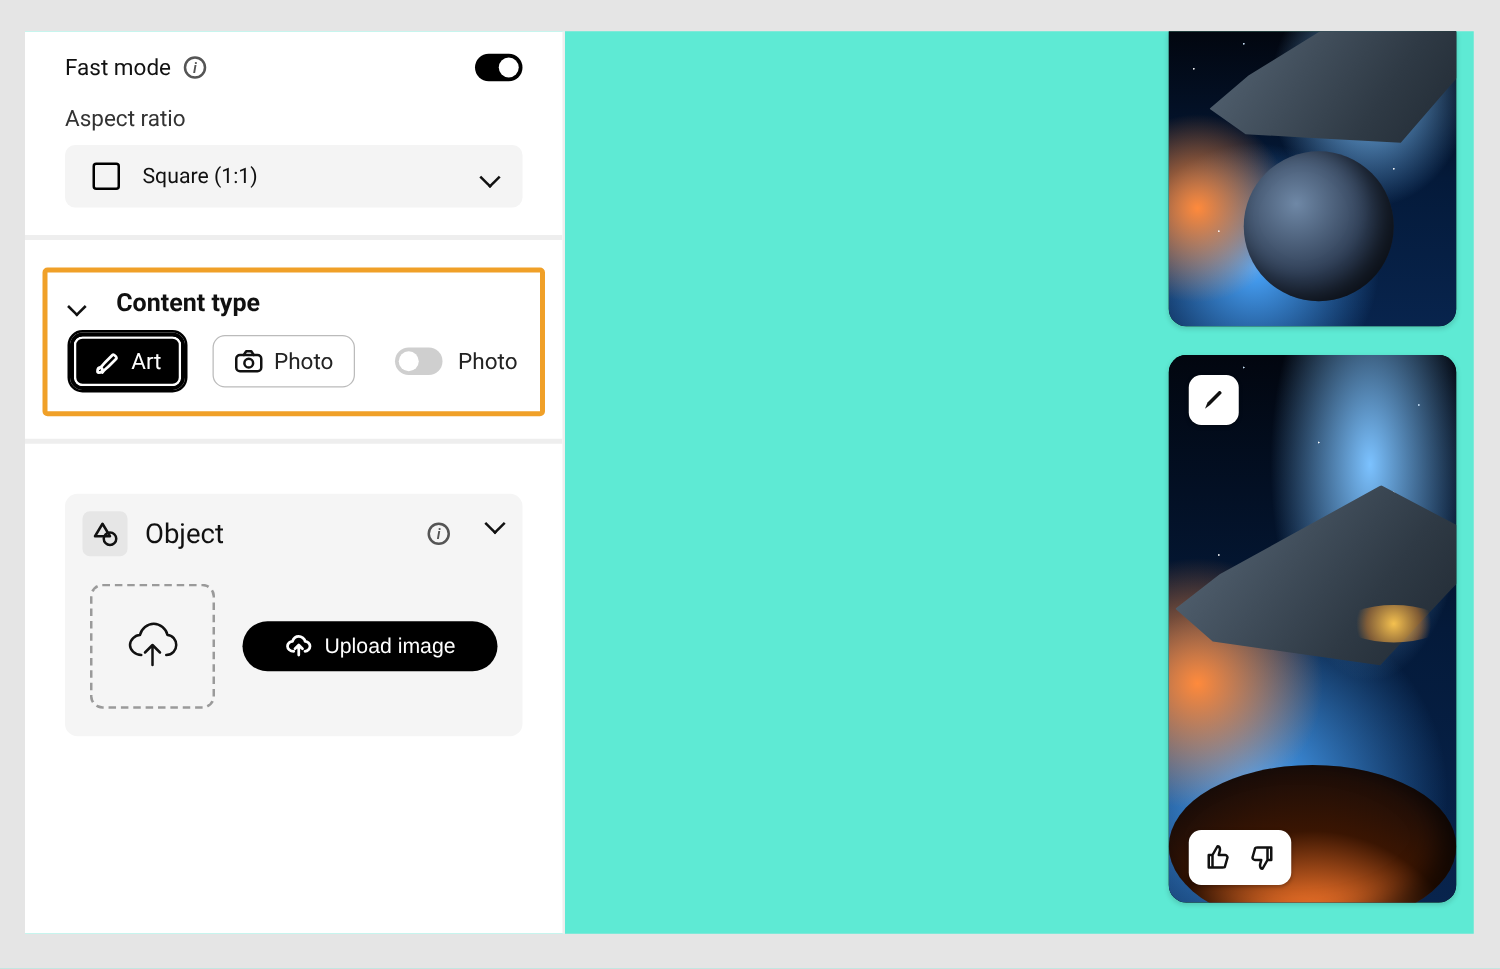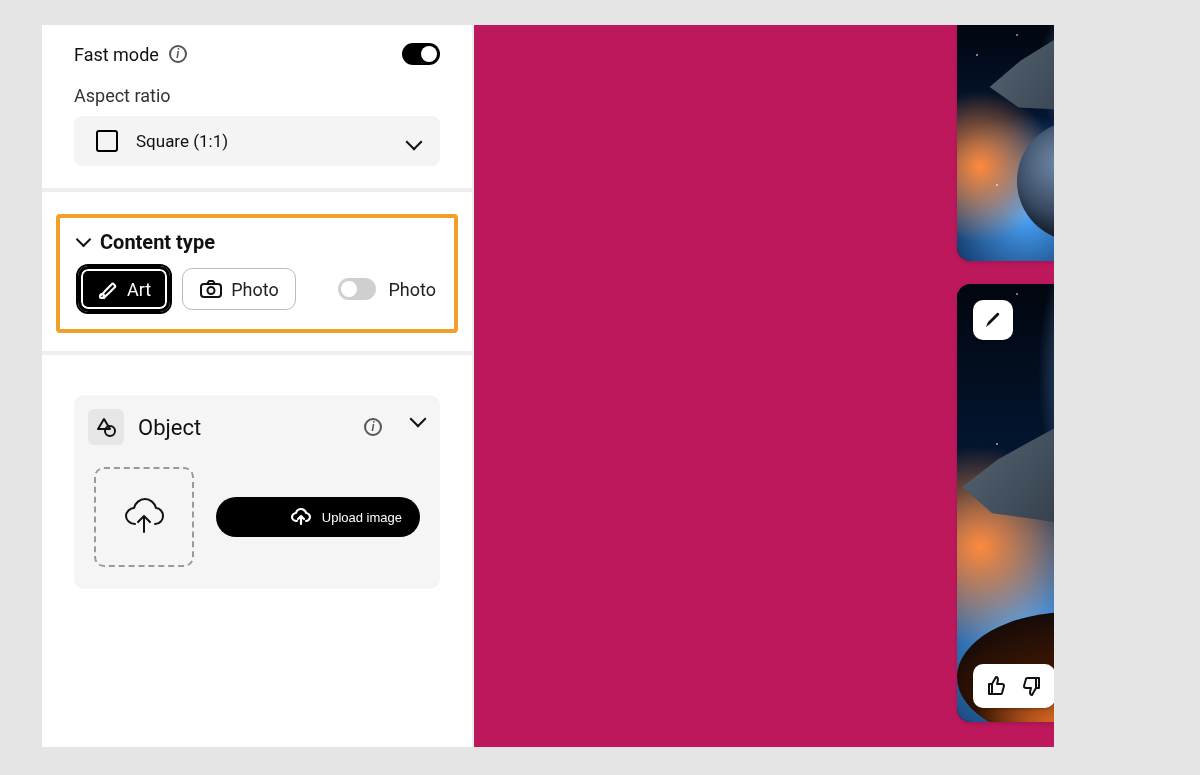--- a/index.html
+++ b/index.html
@@ -6,25 +6,25 @@
   body {
     font-family: -apple-system, BlinkMacSystemFont, "Segoe UI", Roboto, Helvetica, Arial, sans-serif;
     background: #e5e5e5;
     width: 1200px;
     height: 775px;
     overflow: hidden;
     position: relative;
   }
   .viewport {
     position: absolute;
-    left: 42px;
+    left: 20px;
     top: 25px;
-    width: 1012px;
+    width: 1159px;
     height: 722px;
-    background: #be185d;
+    background: #5eead4;
     overflow: hidden;
   }
   .sidebar {
     position: absolute;
     left: 0; top: 0;
     width: 432px;
     height: 100%;
     background: #fff;
     border-right: 2px solid #eee;
     overflow: hidden;
@@ -98,32 +98,32 @@
   
   .highlight-wrap {
     margin: 22px 14px 0 14px;
     border: 4px solid #f0a028;
     border-radius: 4px;
     padding: 12px 18px 22px 18px;
     position: relative;
     height: 119px;
   }
   .sec-header {
-    display: flex; align-items: center; gap: 10px; margin-bottom: 12px;
+    display: flex; align-items: flex-end; gap: 25px; margin-bottom: 12px;
   }
   .sec-chev {
     width: 12px; height: 12px; position: relative;
   }
   .sec-chev::before {
     content: ""; position: absolute; width: 9px; height: 9px;
     border-right: 2.5px solid #111; border-bottom: 2.5px solid #111;
     transform: rotate(45deg); top: -2px; left: 0;
   }
   .sec-title { font-size: 20px; font-weight: 700; color: #111; }
-  .ct-row { display: flex; align-items: center; gap: 12px; }
+  .ct-row { display: flex; align-items: center; gap: 22px; }
 
   .chip {
     display: flex; align-items: center; gap: 8px;
     border-radius: 10px; padding: 9px 16px; font-size: 18px;
     cursor: pointer;
   }
   .chip.art {
     background: #000; color: #fff;
     border: 3px solid #000;
     box-shadow: 0 0 0 2px #fff inset;
@@ -156,22 +156,22 @@
   }
   .comp-title { font-size: 22px; color: #111; flex: 1; }
   .comp-head .info-icon { margin-right: 6px; }
   .comp-body { display:flex; gap: 22px; align-items:center; padding: 22px 6px 6px 6px; }
   .drop-zone {
     width: 100px; height: 100px; border: 2.5px dashed #9a9a9a; border-radius: 10px;
     display:flex; align-items:center; justify-content:center;
   }
   .btn-col { display:flex; flex-direction:column; gap: 12px; flex:1; }
   .btn {
-    border-radius: 999px; padding: 10px 18px; font-size: 13px;
-    display:flex; align-items:center; justify-content:flex-end; gap:10px;
+    border-radius: 999px; padding: 10px 18px; font-size: 17px;
+    display:flex; align-items:center; justify-content:center; gap:10px;
     cursor:pointer; border:none;
   }
   .btn.primary { background:#000; color:#fff; }
   .btn.secondary { background:#e4e4e4; color:#111; }
 
   
   .results {
     position:absolute; left: 915px; top:0; width: 230px; height:100%;
   }
   .img-card {

